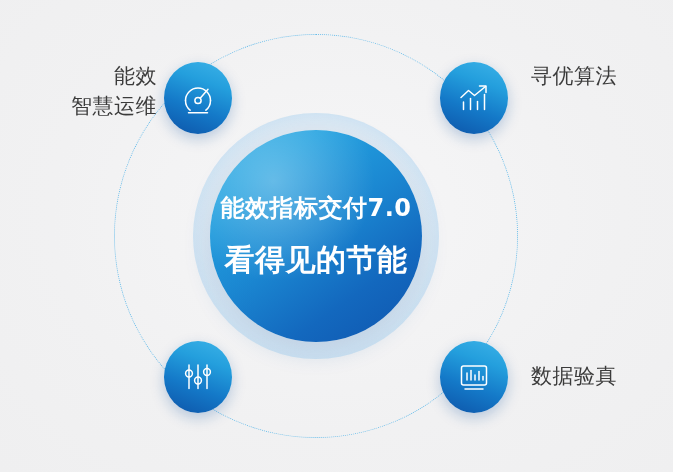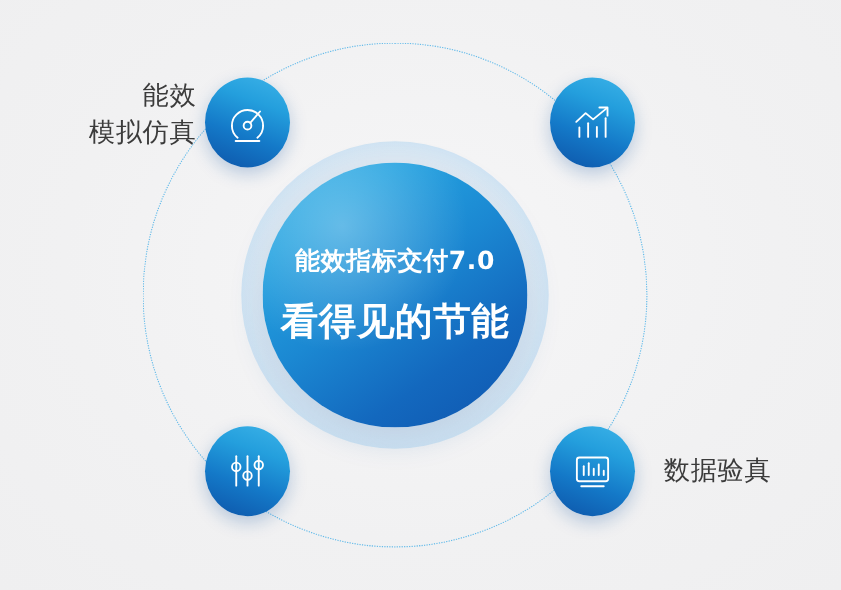--- a/index.html
+++ b/index.html
@@ -60,21 +60,21 @@
     justify-content: center;
   }
   .sphere-line {
     color: #ffffff;
     font-weight: 700;
     letter-spacing: .5px;
     text-align: center;
     white-space: nowrap;
     line-height: 1.18;
   }
-  .sphere-line.l1 { font-size: 20px; }
+  .sphere-line.l1 { font-size: 24px; }
   .sphere-line.l2 { font-size: 30px; margin-top: 20px; }
 
   
   .node {
     position: absolute;
     width: 68px;
     height: 72px;
     border-radius: 50%;
     background: linear-gradient(200deg, #3db3e8 0%, #249fdd 30%, #1479c8 62%, #0d54a8 100%);
     box-shadow: 0 5px 14px rgba(15, 80, 160, 0.26);
@@ -125,36 +125,37 @@
         <path d="M7.5 22.5 a12.5 12.5 0 0 0 4.6 9.7"></path>
         <path d="M32.5 22.5 a12.5 12.5 0 0 1 -4.6 9.7"></path>
         <circle cx="20" cy="22.5" r="3.1"></circle>
         <path d="M22.2 20.3 L30 11.2"></path>
         <path d="M10.5 34.8 h19"></path>
       </svg>
     </span>
   </div>
   <div class="label tl">
     <span class="ln">能效</span>
-    <span class="ln">模拟仿真</span>
+    <span class="ln">智慧运维</span>
   </div>
 
   <div class="node tr">
     <span>
       <svg width="40" height="40" viewBox="0 0 40 40" fill="none" stroke="#ffffff" stroke-width="1.5" stroke-linecap="round" stroke-linejoin="round">
         <path d="M7 19.5 L14.5 12.5 L20.5 17.5 L31.5 8.5"></path>
         <path d="M25.5 8 L32 8 L32 14.5"></path>
         <path d="M9.5 24 V31.5"></path>
         <path d="M16.5 20.5 V31.5"></path>
         <path d="M23.5 23.5 V31.5"></path>
         <path d="M30.5 16.5 V31.5"></path>
       </svg>
     </span>
   </div>
   <div class="label tr">
+    <span class="ln">寻优算法</span>
   </div>
 
   <div class="node bl">
     <span>
       <svg width="40" height="40" viewBox="0 0 40 40" fill="none" stroke="#ffffff" stroke-width="1.5" stroke-linecap="round" stroke-linejoin="round">
         <path d="M11 8 V31.5"></path>
         <path d="M20 8 V31.5"></path>
         <path d="M29 8 V31.5"></path>
         <circle cx="11" cy="16.5" r="3.4" fill="none"></circle>
         <circle cx="20" cy="23.5" r="3.4" fill="none"></circle>

